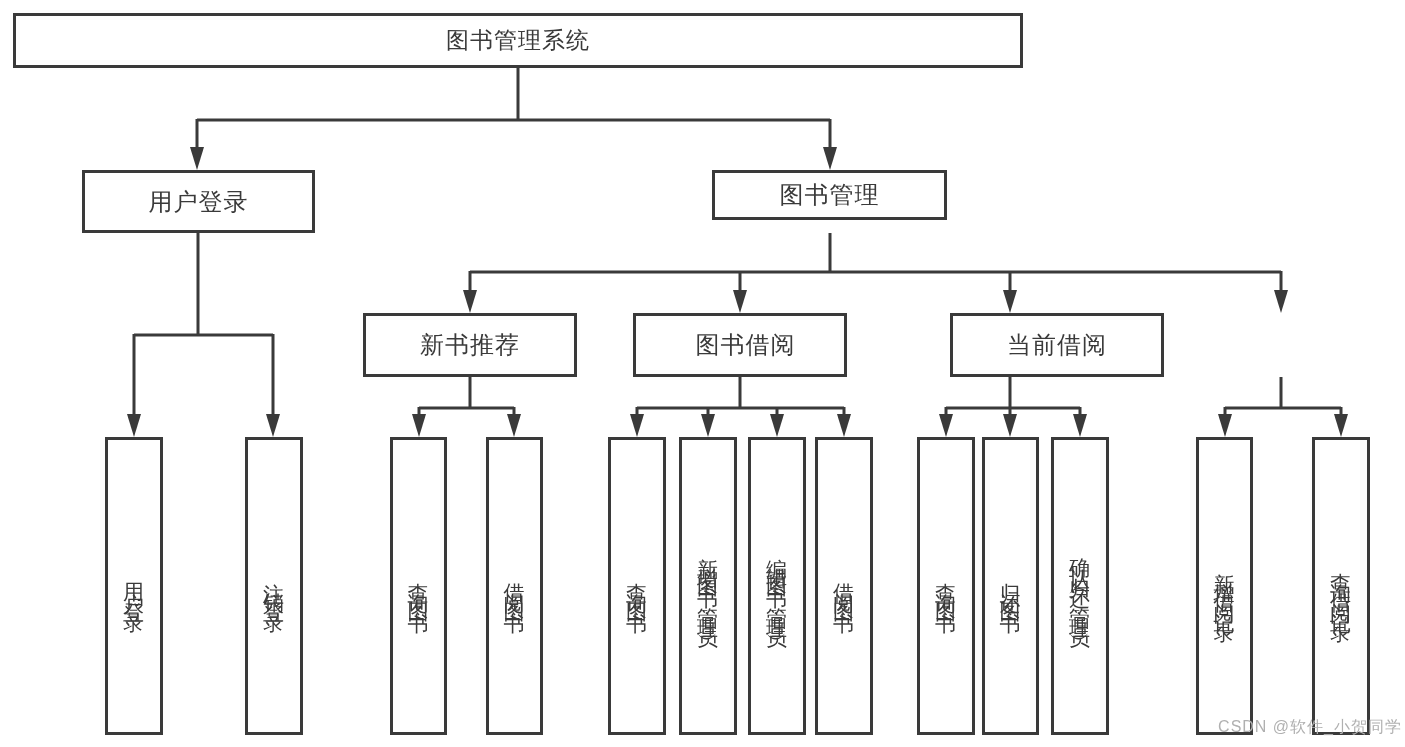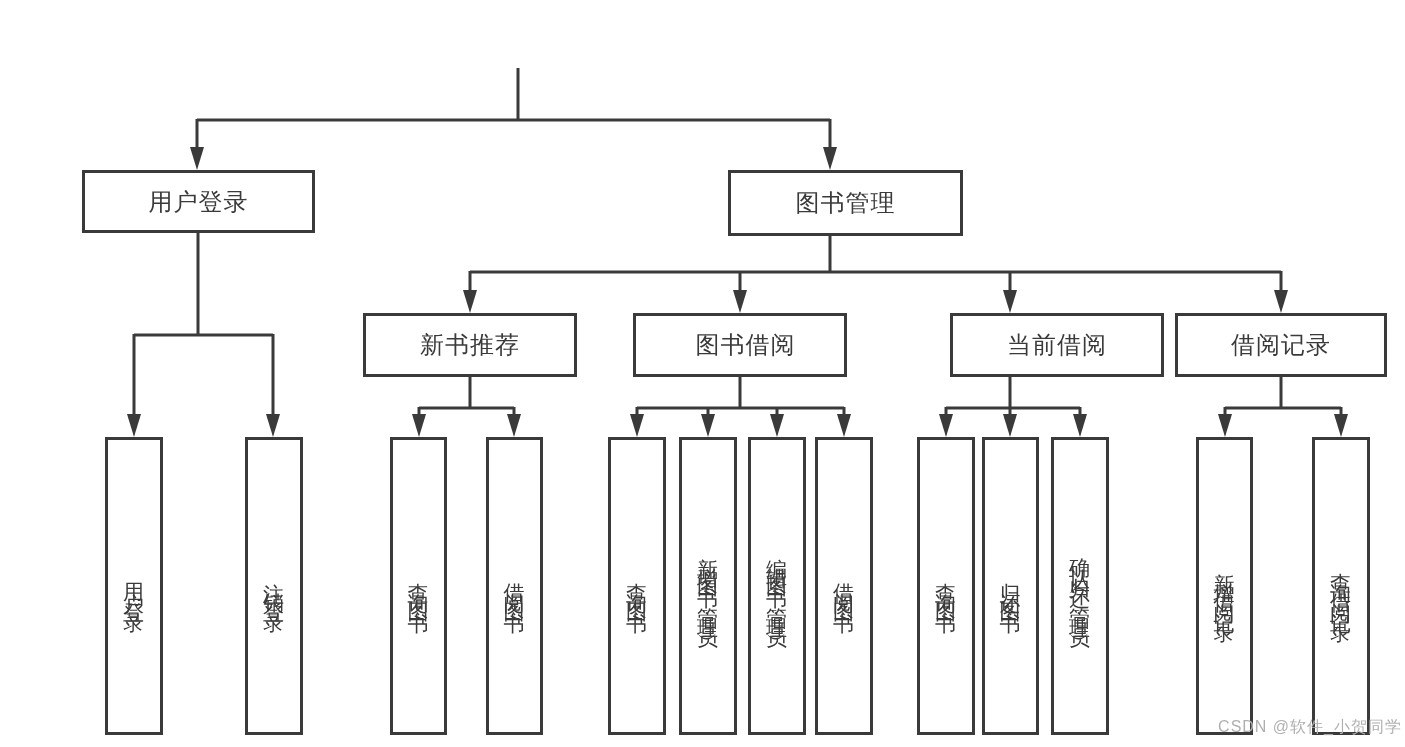--- a/index.html
+++ b/index.html
@@ -90,28 +90,28 @@
       <polygon points="1003,414 1017,414 1010,437"></polygon>
       <polygon points="1073,414 1087,414 1080,437"></polygon>
     </g>
     <g>
       <path d="M1281,377 L1281,408 M1225,408 L1341,408 M1225,407 L1225,419 M1341,407 L1341,419"></path>
       <polygon points="1218,414 1232,414 1225,437"></polygon>
       <polygon points="1334,414 1348,414 1341,437"></polygon>
     </g>
   </svg>
 
+  <div class="node hnode root" style="left:13px;top:13px;width:1010px;height:55px;">图书管理系统</div>
 
   <div class="node hnode" style="left:82px;top:170px;width:233px;height:63px;">用户登录</div>
-  <div class="node hnode" style="left:728px;top:170px;width:235px;height:66px;">图书管理</div>
+  <div class="node hnode" style="left:712px;top:170px;width:235px;height:50px;">图书管理</div>
 
   <div class="node hnode" style="left:363px;top:313px;width:214px;height:64px;">新书推荐</div>
   <div class="node hnode" style="left:633px;top:313px;width:214px;height:64px;padding-left:11px;">图书借阅</div>
   <div class="node hnode" style="left:903px;top:313px;width:214px;height:64px;margin-left:47px;">当前借阅</div>
-  <div class="node hnode" style="left:1175px;top:313px;width:212px;height:64px;">借阅记录</div>
 
   <div class="node vnode" style="left:105px;top:437px;width:58px;height:298px;">
     <span class="vlabel">用户登录</span>
   </div>
   <div class="node vnode" style="left:245px;top:437px;width:58px;height:298px;">
     <span class="vlabel">注销登录</span>
   </div>
 
   <div class="node vnode" style="left:390px;top:437px;width:57px;height:298px;">
     <span class="vlabel">查询图书</span>

